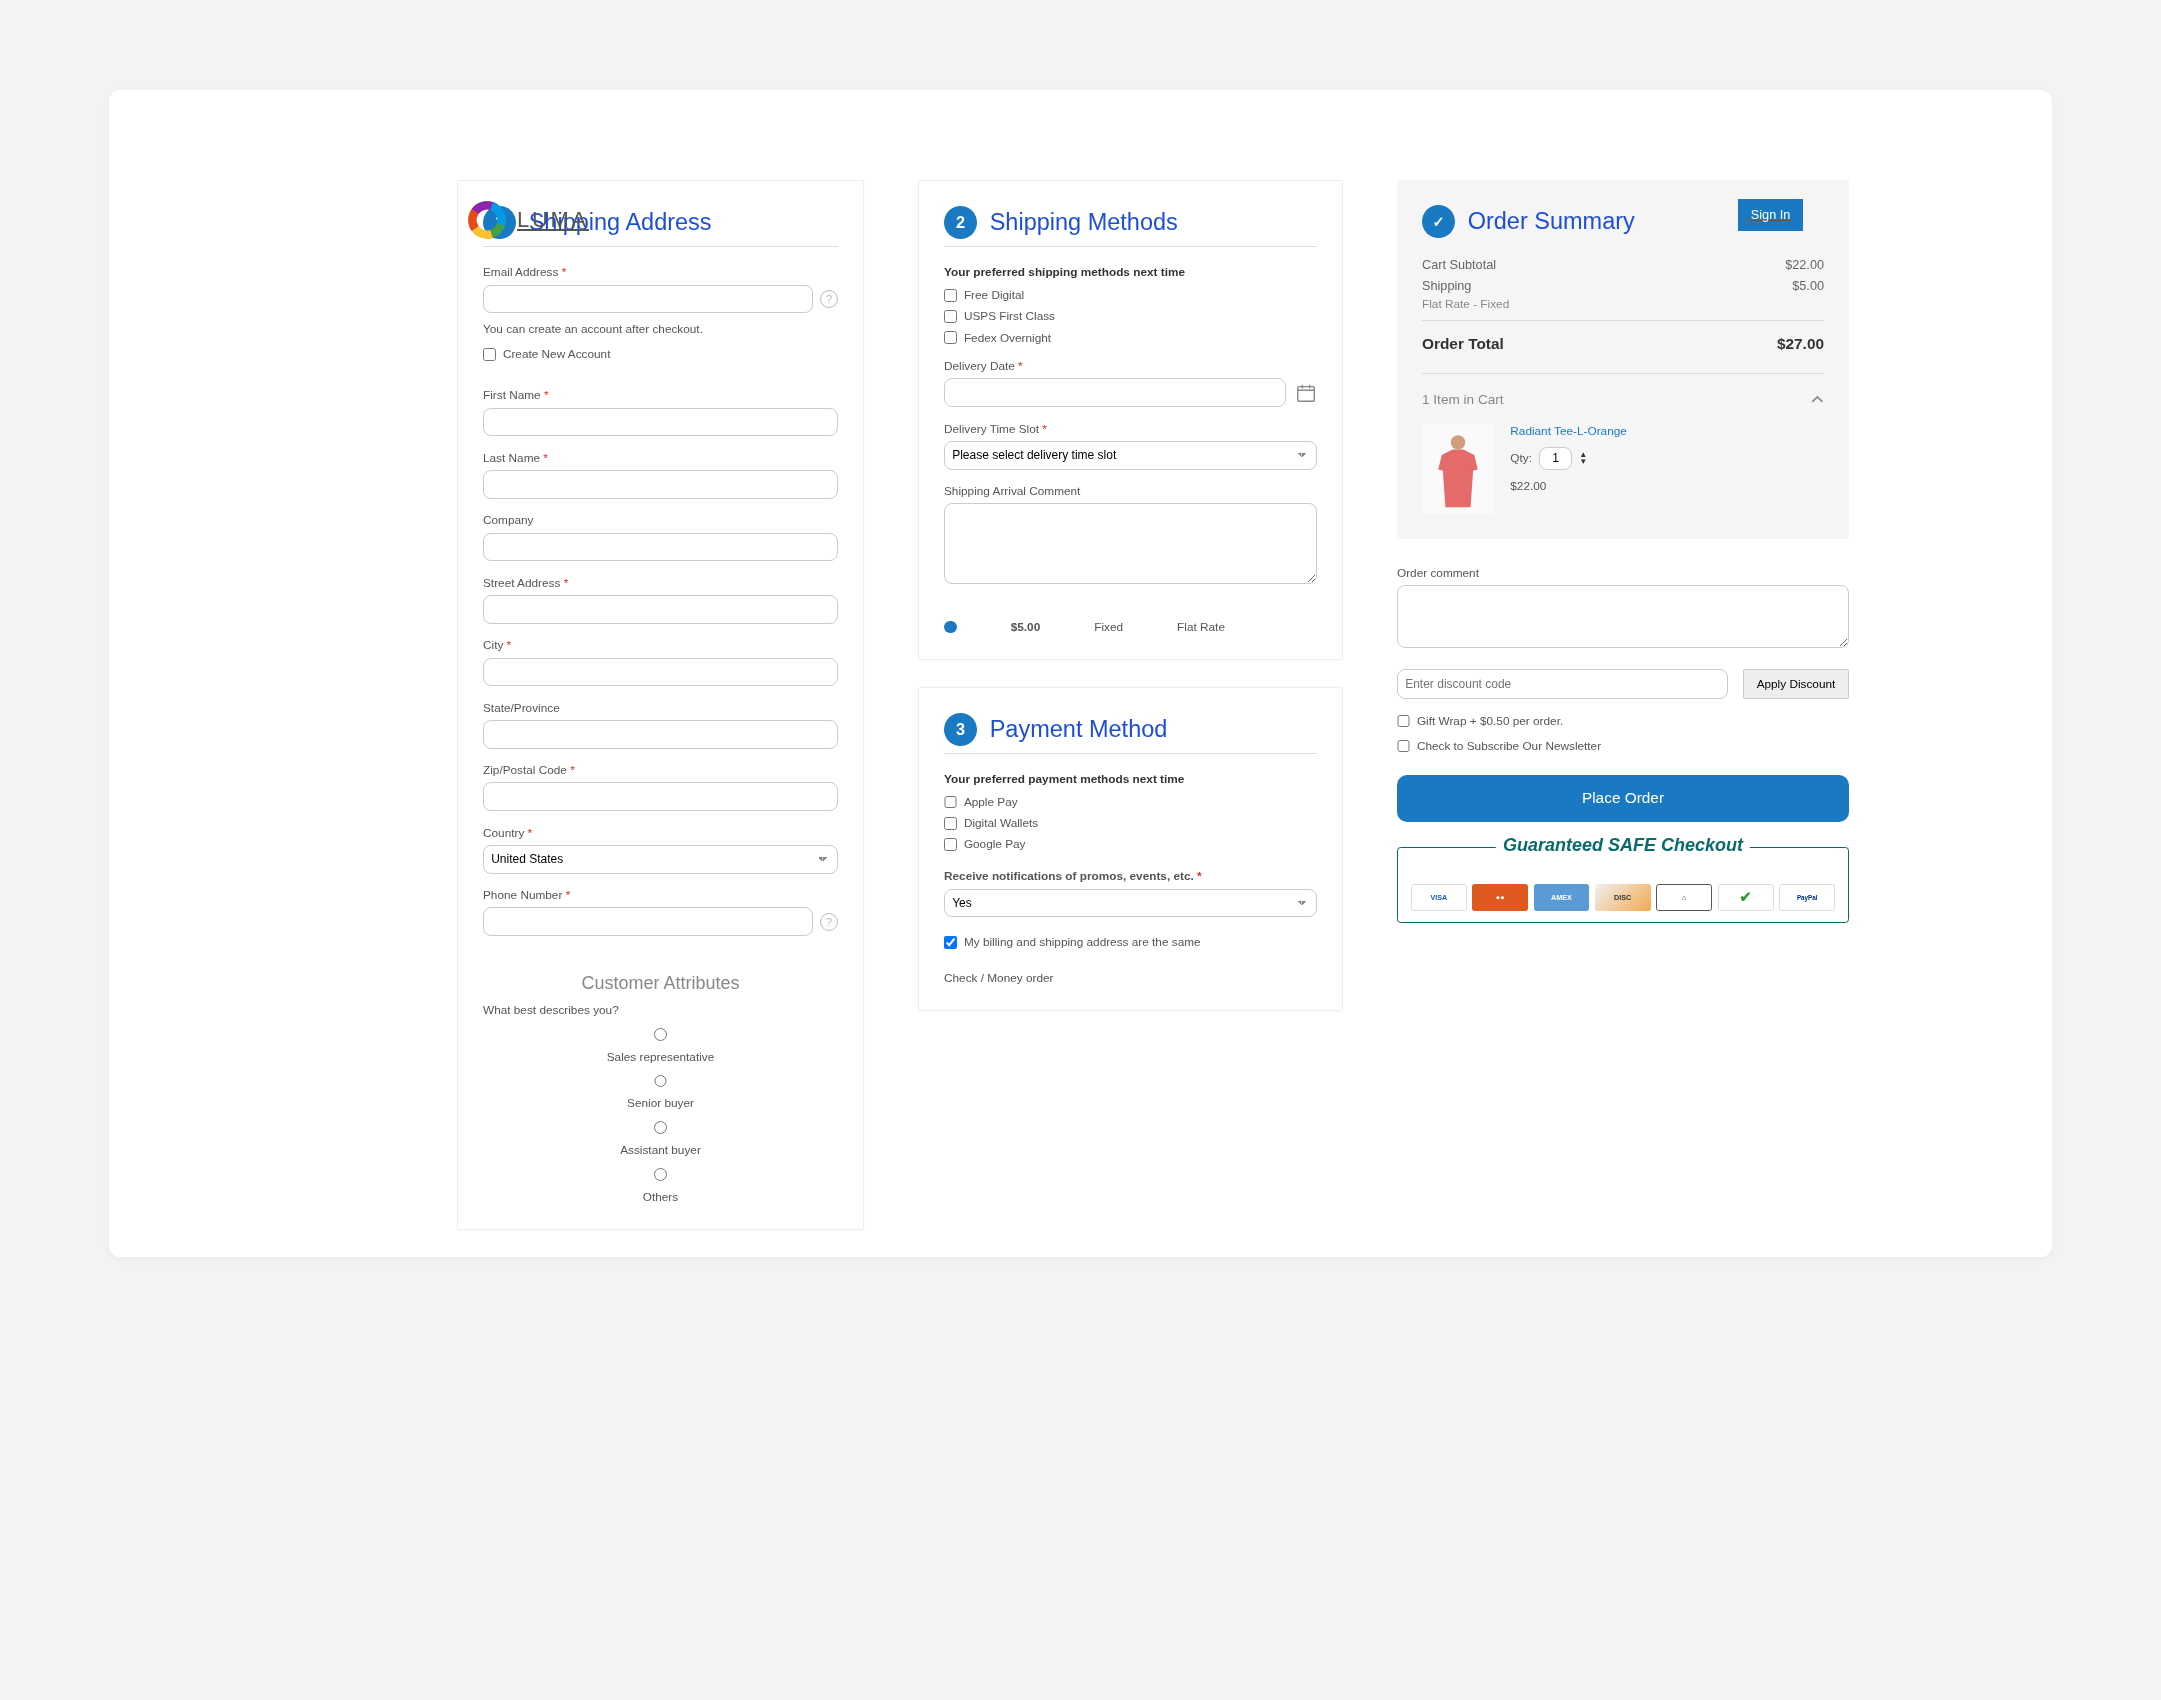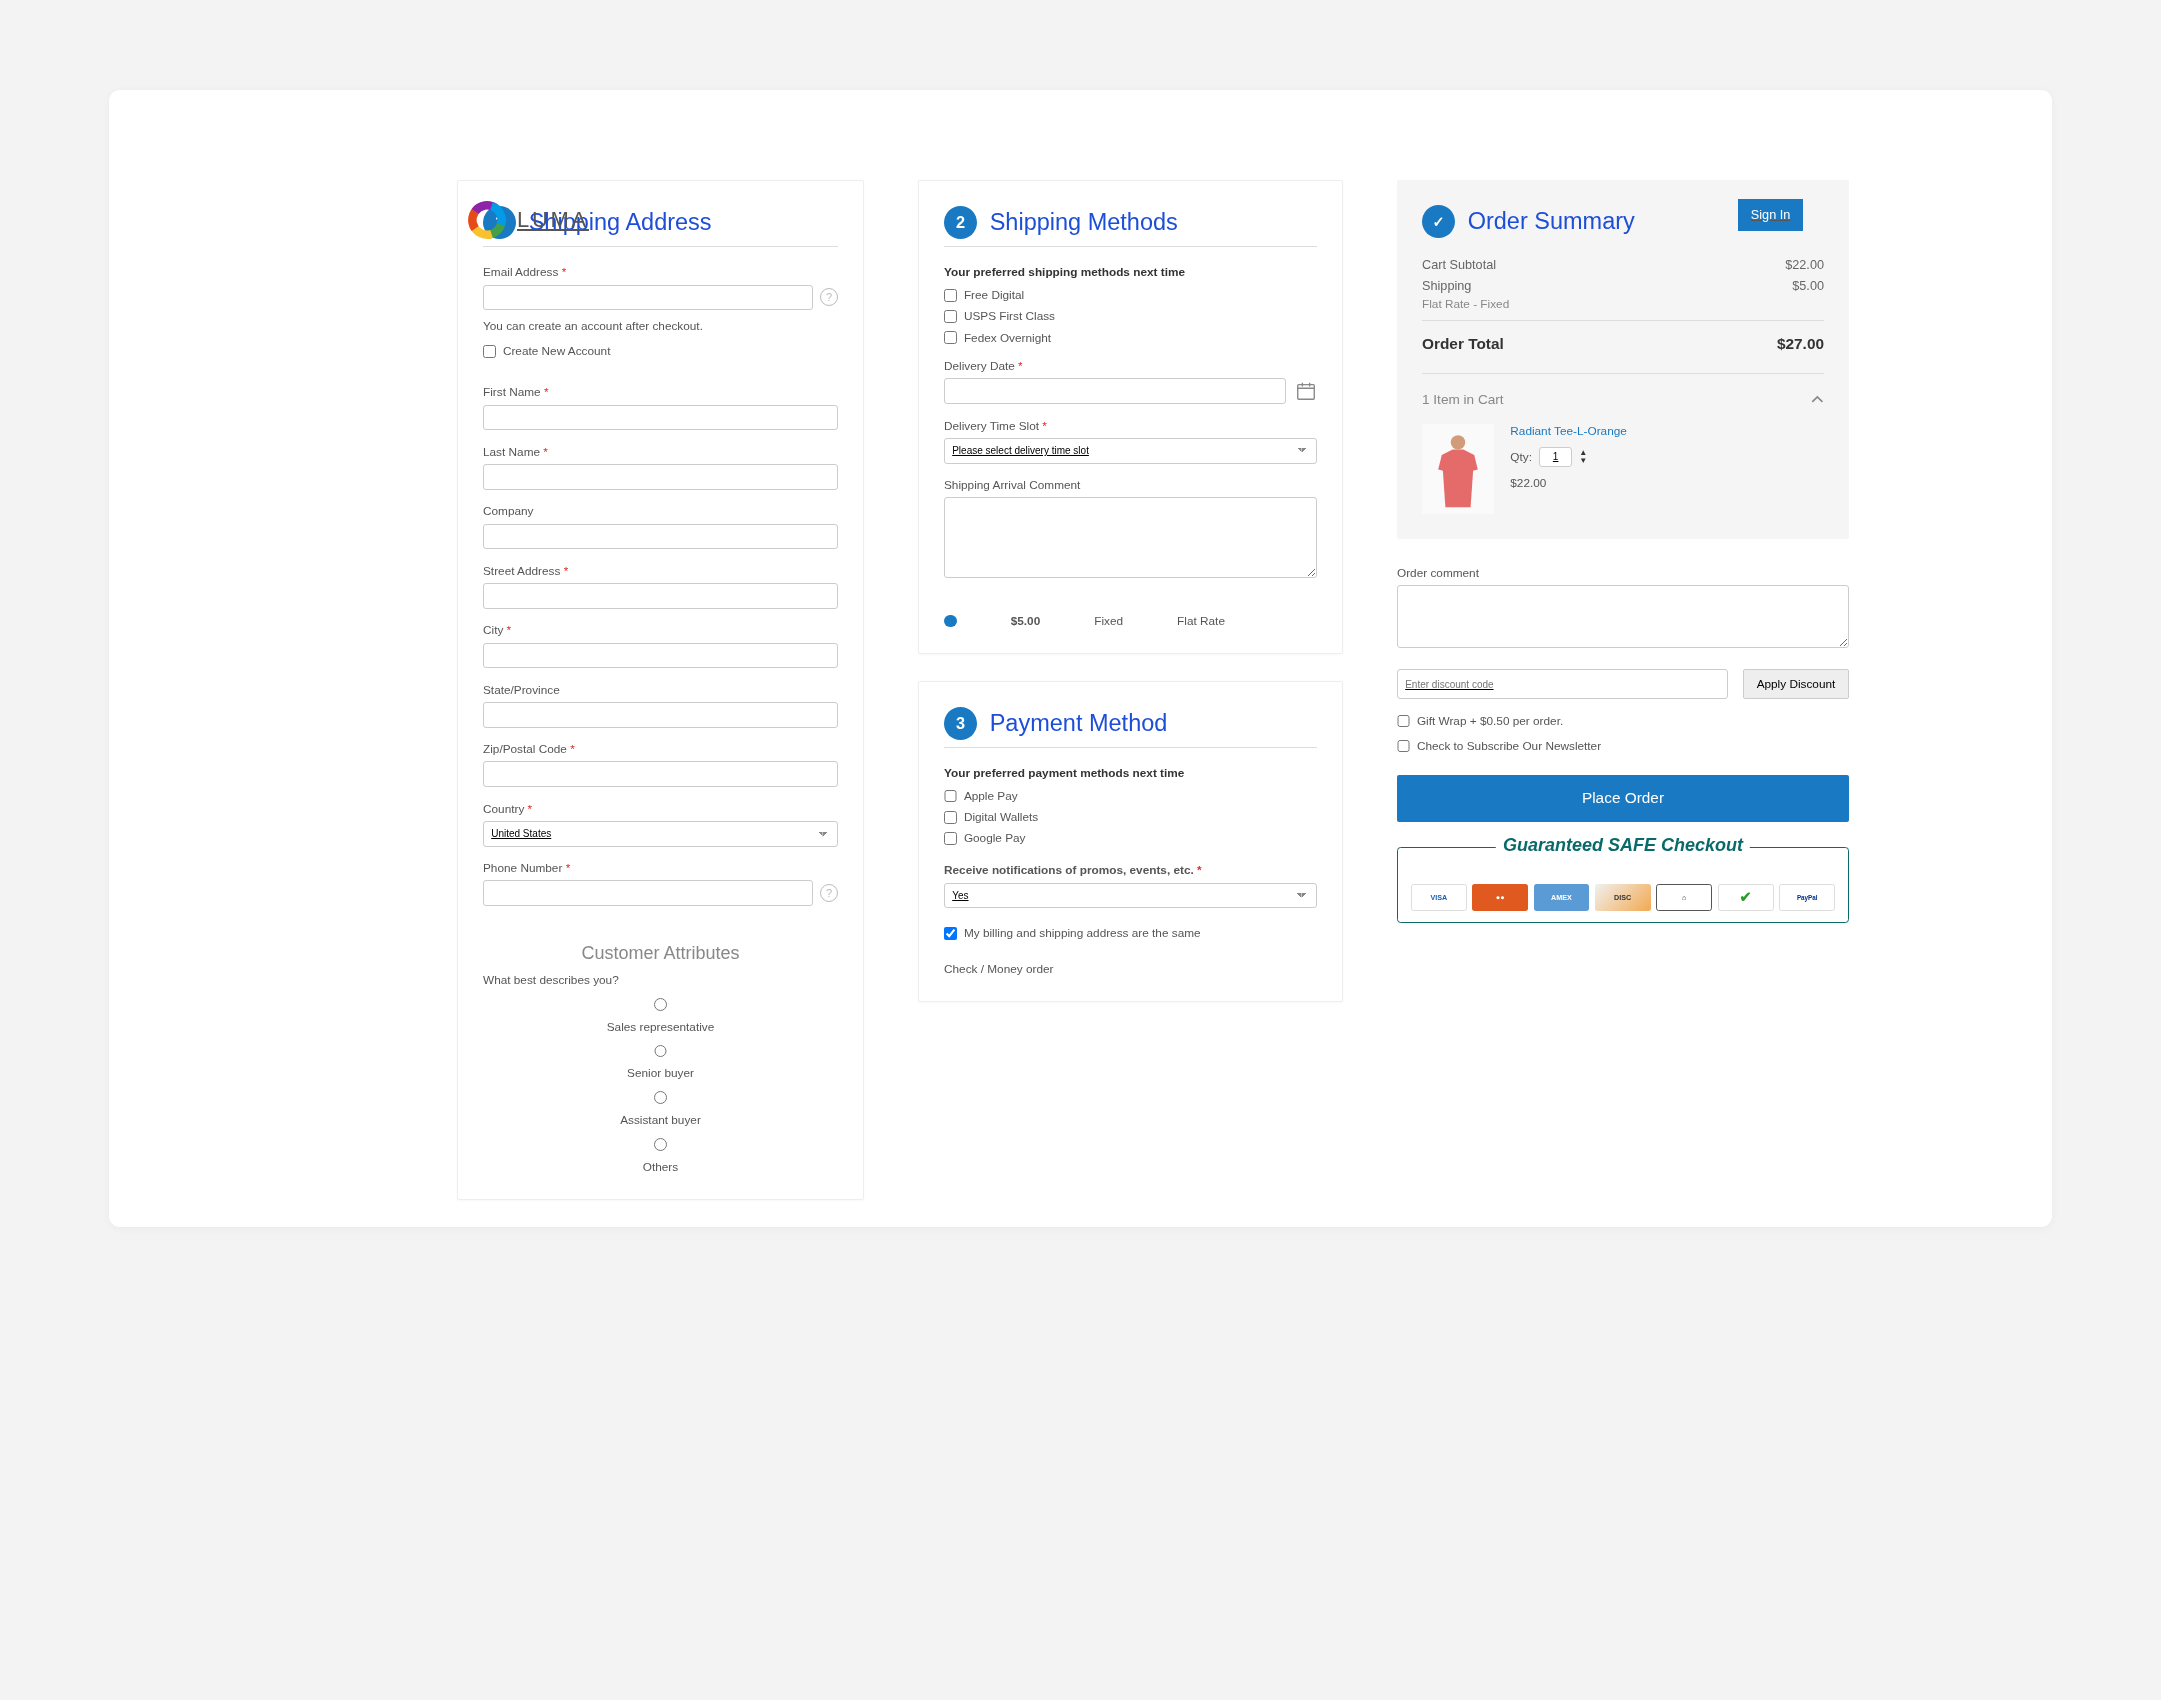--- a/index.html
+++ b/index.html
@@ -19,21 +19,21 @@
 
   .panel { background:#fff; border:0.9px solid #eee; box-shadow: 0 0.9px 2.7px rgba(0,0,0,0.03); padding: 25px 25px 25px 25px; margin-bottom: 27px; border-radius:1.8px;}
   .panel.summary { background:#f5f5f5; border:none; box-shadow:none; padding:25px; }
   .step-head { display:flex; align-items:center; gap:12.7px; border-bottom:0.9px solid #ddd; padding-bottom:7.2px; margin-bottom:18px;}
   .step-num { width:33px; height:33px; border-radius:50%; background:#1979c3; color:#fff; font-weight:bold; font-size:16.3px; display:flex; align-items:center; justify-content:center; flex-shrink:0;}
   .step-num.check { font-size:14.5px; }
   .step-title { font-size: 23.5px; color:#1d4ed8; font-weight:300; }
 
   label.fld { display:block; font-size:11.8px; color:#555; margin-bottom:5.4px; margin-top:14.5px;}
   .req::after { content:" *"; color:#e02b27; }
-  input[type=text], textarea, select { width:100%; border:0.9px solid #ccc; padding:6.3px 7.2px; font-size:10px; border-radius:3px; background:#fff;text-decoration:underline; }
+  input[type=text], textarea, select { width:100%; border:0.9px solid #ccc; padding:6.3px 7.2px; font-size:12px; border-radius:8px; background:#fff; }
   textarea { height:81px; resize:both; }
   .with-help { display:flex; align-items:center; gap:7.2px; }
   .with-help input { flex:1; }
   .help-ic { width:18px;height:18px; border:0.9px solid #bbb; color:#bbb; border-radius:50%; display:flex; align-items:center;justify-content:center; font-size:11px; cursor:pointer;}
   .hint { font-size:11.8px; color:#555; margin-top:9px; }
   .chk-row { display:flex; align-items:center; gap:7.2px; margin-top:11px; font-size:11.8px;}
   input[type=checkbox],input[type=radio]{ width:12.7px; height:12.7px; }
 
   .bold-label { font-weight:bold; font-size:11.8px; margin-bottom:9px; color:#333;}
   .chk-list .chk-row{ margin-top:7.2px; }
@@ -63,21 +63,21 @@
   .prod-name { color:#1979c3; font-size:11.8px; cursor:pointer; }
   .qty-row { display:flex; align-items:center; gap:7.2px; margin-top:9px;}
   .qty-row input { width:33px; text-align:center; padding:3.6px;}
   .stepper { display:flex; flex-direction:column; font-size:8.1px; color:#333; cursor:pointer; line-height:7.2px;}
   .item-price { margin-top:9px; }
 
   .order-comment-box { margin-top:23.5px; }
   .discount-row { display:flex; gap:14.5px; margin-top:18px; }
   .discount-row input { flex:1; }
   .apply-btn { background:#eee; border:0.9px solid #ccc; padding:7.2px 12.7px; font-size:11.8px; cursor:pointer; border-radius:1.8px;}
-  .place-btn { width:100%; background:#1979c3; color:#fff; border:none; padding:14.5px; font-size:15.4px; cursor:pointer; margin-top:22px; border-radius:2px;}
+  .place-btn { width:100%; background:#1979c3; color:#fff; border:none; padding:14.5px; font-size:15.4px; cursor:pointer; margin-top:22px; border-radius:10px;}
 
   .safe-box { border:1.8px solid #0a6a6a; border-radius:3.6px; margin-top:25px; position:relative; padding:36px 12.7px 11px 12.7px; text-align:center;}
   .safe-title { position:absolute; top:-12.7px; left:50%; transform:translateX(-50%); background:#fff; padding:0 7.2px; color:#0a6a6a; font-weight:bold; font-style:italic; font-size:18px; white-space:nowrap;}
   .safe-icons { display:flex; justify-content:space-between; gap:5.4px; }
   .pay-ic { width:65px; height:27px; border-radius:2.7px; font-size:7.2px; color:#fff; display:flex; align-items:center; justify-content:center; font-weight:bold;}
   .visa{background:#fff;color:#1a5fb4;border:0.9px solid #ddd;} .mc{background:#e05a1f;} .amex{background:#5a9bd5;} .disc{background:linear-gradient(135deg,#f0f0f0,#f3a950);color:#333;} .auth{background:#fff;border:0.9px solid #555;color:#333;} .sec{background:#fff;color:#2a9d2a;border:0.9px solid #ddd;font-size:14.5px;} .pp{background:#fff;color:#003087;border:0.9px solid #ddd;font-size:6.3px;}
 
   select { appearance:none; background-image: linear-gradient(45deg, transparent 50%, #888 50%), linear-gradient(135deg, #888 50%, transparent 50%); background-position: calc(100% - 14.5px) center, calc(100% - 10px) center; background-size: 4.5px 4.5px; background-repeat: no-repeat; padding-right:25px;}
 </style>
 </head>

